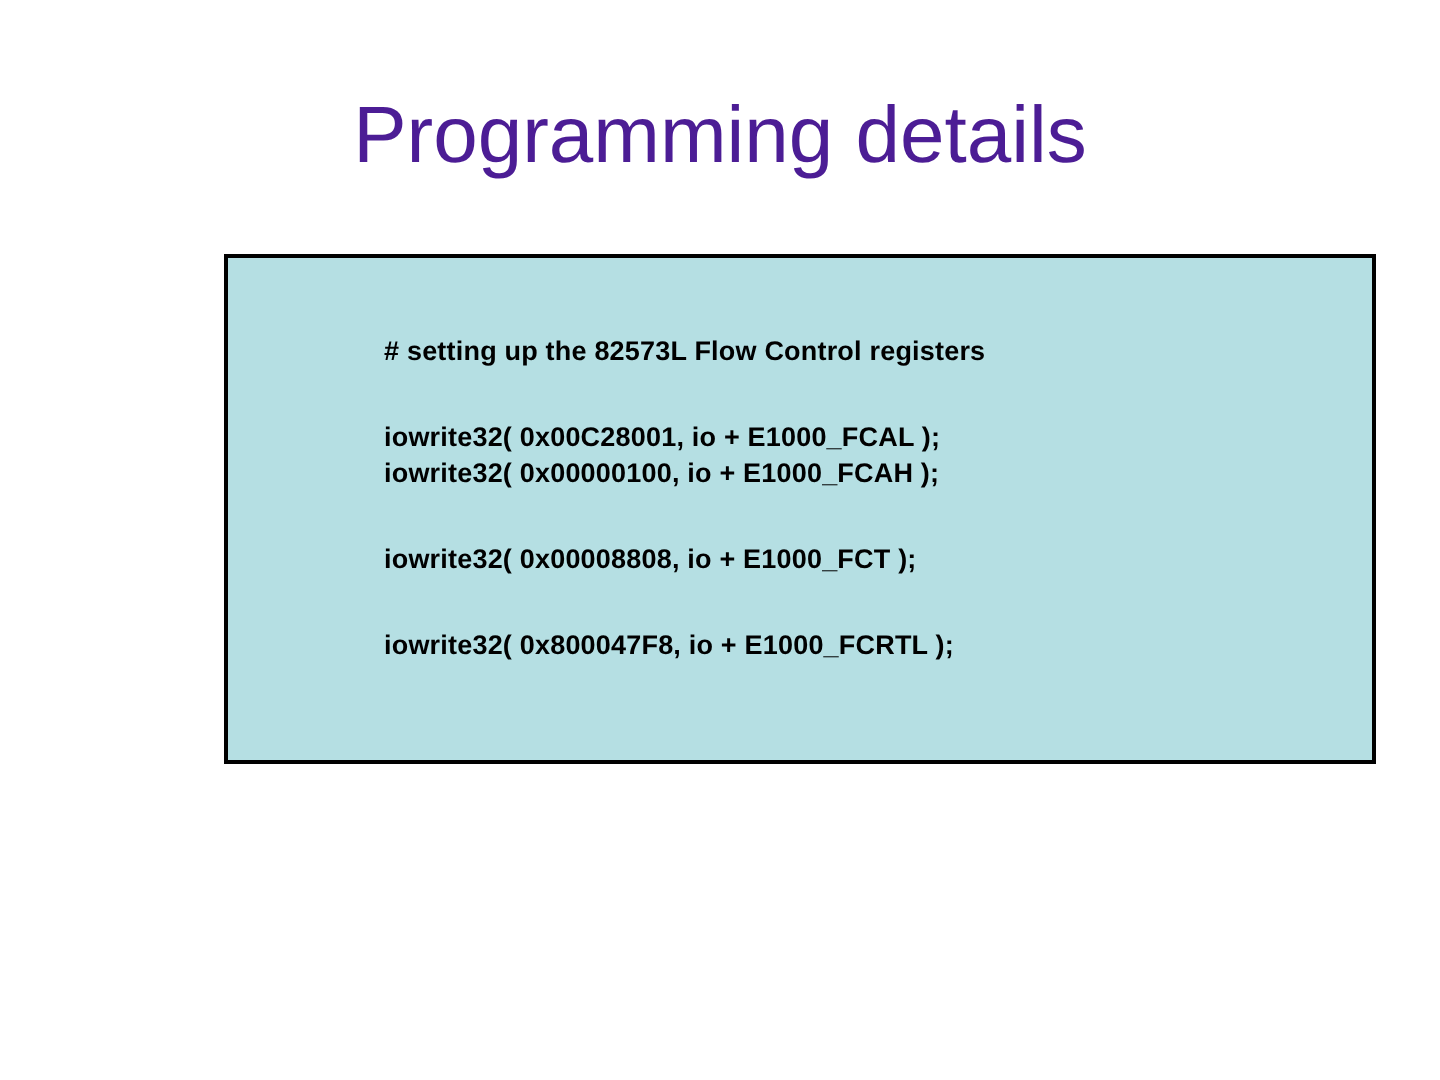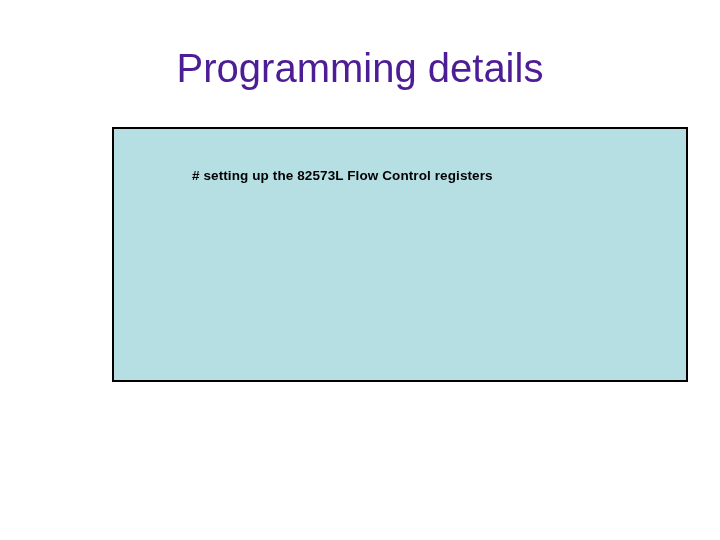--- a/index.html
+++ b/index.html
@@ -74,22 +74,30 @@
 
   <div class="slide-title">Programming details</div>
 
   <div class="code-box">
     <div class="code-body">
 
       <div class="code-block">
         <div class="code-line"># setting up the 82573L Flow Control registers</div>
       </div>
 
+      <div class="code-block">
+        <div class="code-line">iowrite32( 0x00C28001, io + E1000_FCAL );</div>
+        <div class="code-line">iowrite32( 0x00000100, io + E1000_FCAH );</div>
+      </div>
 
+      <div class="code-block">
+        <div class="code-line">iowrite32( 0x00008808, io + E1000_FCT );</div>
+      </div>
 
 
       <div class="code-block">
+        <div class="code-line">iowrite32( 0x800047F8, io + E1000_FCRTL );</div>
       </div>
 
     </div>
   </div>
 
 </div>
 
 </body></html>

